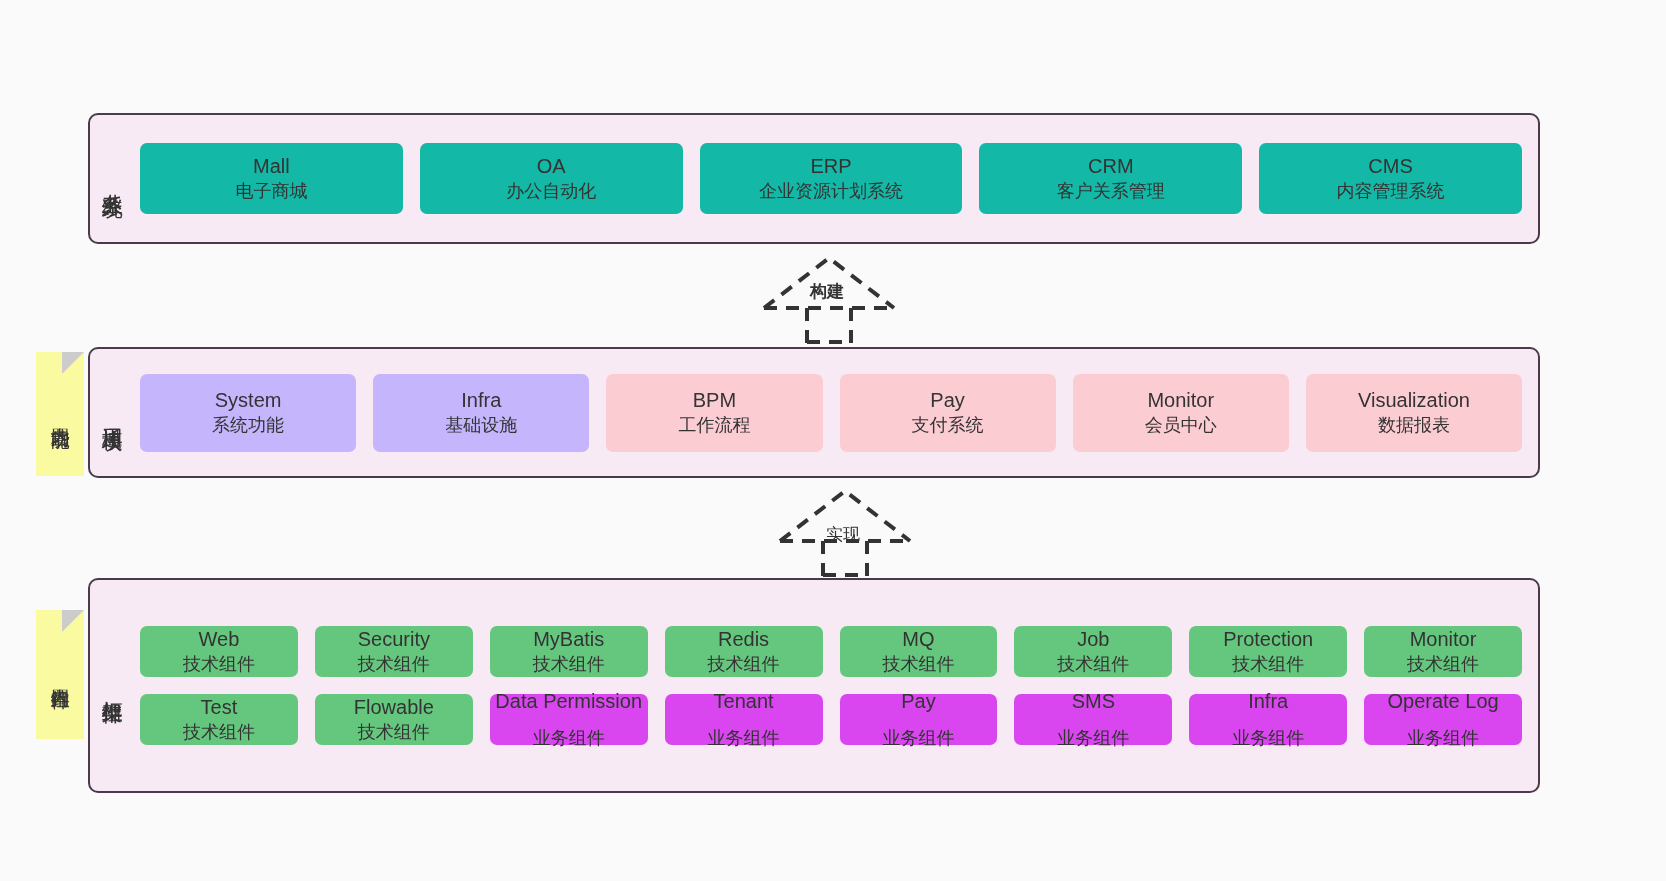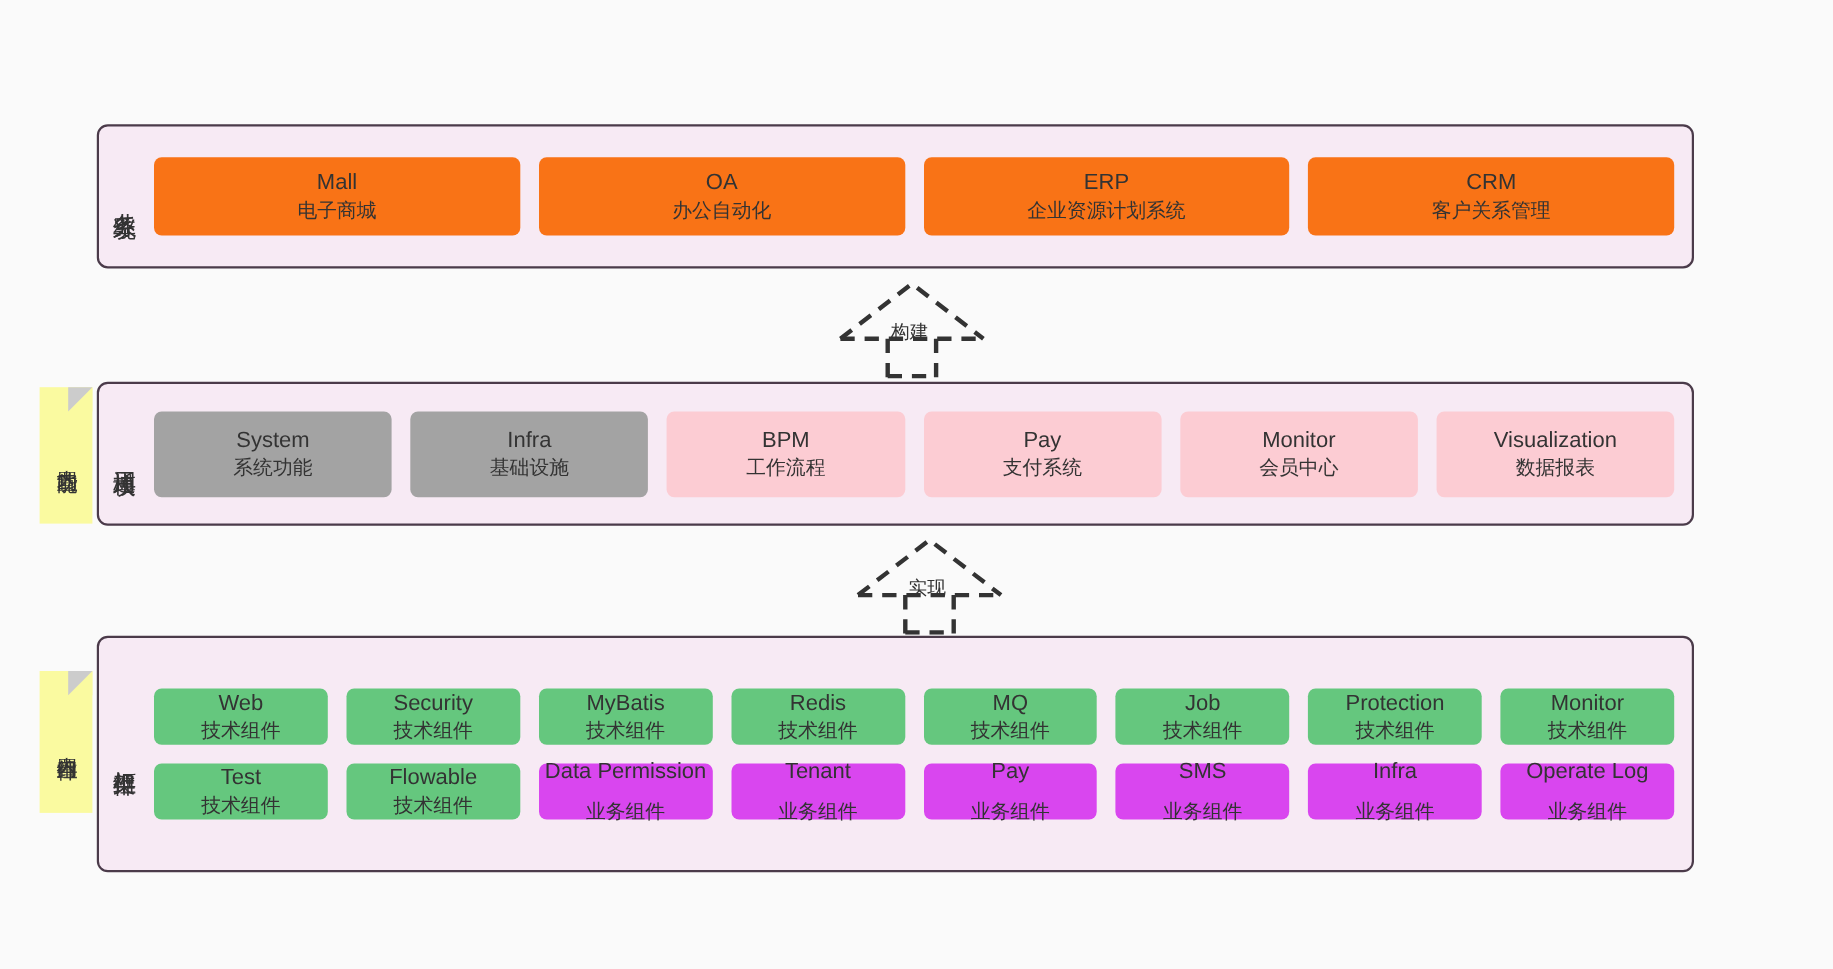--- a/index.html
+++ b/index.html
@@ -79,22 +79,22 @@
   .node .en {
     font-size: 20px;
     line-height: 1.26;
   }
   .node .cn {
     font-size: 18px;
     line-height: 1.28;
   }
 
   
-  .c-blue      { background: #f97316; }
-  .c-red       { background: #a3a3a3; }
+  .c-blue      { background: #14b8a6; }
+  .c-red       { background: #c4b5fd; }
   .c-pink      { background: #FCCCD3; }
   .c-green     { background: #65C77E; }
   .c-greenlite { background: #d946ef; gap: 12px; }
 
   
   #layer-business  { left: 88px;  top: 113px; width: 1452px; height: 131px; }
   #layer-module    { left: 88px;  top: 347px; width: 1452px; height: 131px; }
   #layer-framework { left: 88px;  top: 578px; width: 1452px; height: 215px; }
 
   #layer-business  .node { height: 71px; }
@@ -149,21 +149,21 @@
     position: absolute;
   }
   .connector .conn-label {
     position: absolute;
     font-size: 17px;
     line-height: 1;
     color: #333333;
     white-space: nowrap;
   }
   #conn-build     { left: 744px; top: 252px; width: 200px; height: 92px; }
-  #conn-build .conn-label     { left: 66px; top: 41px; }
+  #conn-build .conn-label     { left: 66px; top: 31px; font-weight: bold; }
   #conn-implement { left: 760px; top: 485px; width: 200px; height: 92px; }
   #conn-implement .conn-label { left: 66px; top: 41px; }
 </style>
 </head>
 <body>
 
 <div class="canvas">
 
   <div class="layer" id="layer-business">
     <div class="layer-title">业务系统</div>
@@ -177,20 +177,24 @@
           <span class="en">OA</span>
           <span class="cn">办公自动化</span>
         </div>
         <div class="node c-blue">
           <span class="en">ERP</span>
           <span class="cn">企业资源计划系统</span>
         </div>
         <div class="node c-blue">
           <span class="en">CRM</span>
           <span class="cn">客户关系管理</span>
+        </div>
+        <div class="node c-blue">
+          <span class="en">CMS</span>
+          <span class="cn">内容管理系统</span>
         </div>
       </div>
     </div>
   </div>
 
   <div class="connector" id="conn-build">
     <svg width="200" height="92" viewBox="0 0 200 92">
       <path d="M 20 56 L 85 6 L 150 56" fill="none" stroke="#333333" stroke-width="4" stroke-dasharray="13 9"></path>
       <path d="M 20 56 L 150 56" fill="none" stroke="#333333" stroke-width="4" stroke-dasharray="13 9"></path>
       <path d="M 63 56 L 63 92" fill="none" stroke="#333333" stroke-width="4" stroke-dasharray="13 9"></path>

